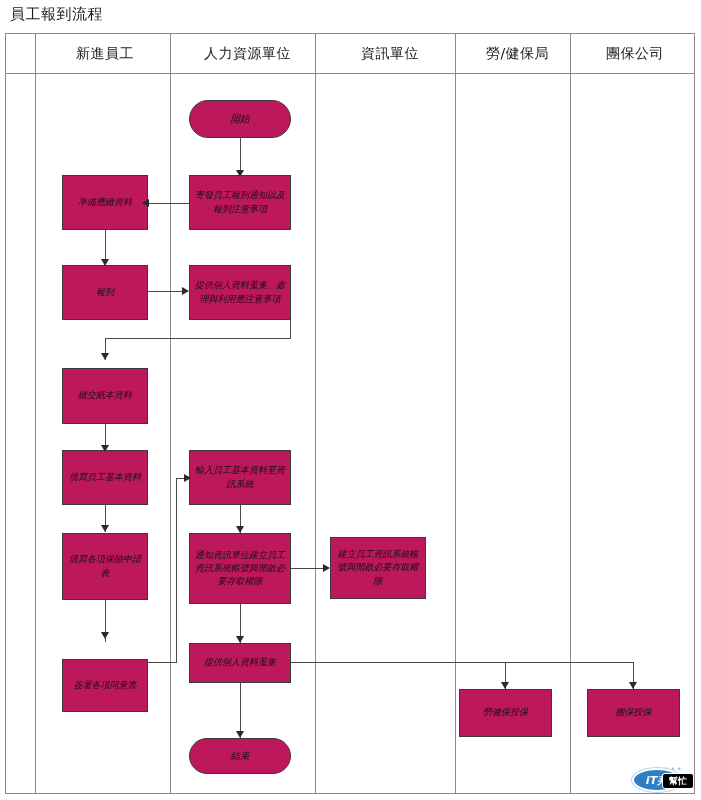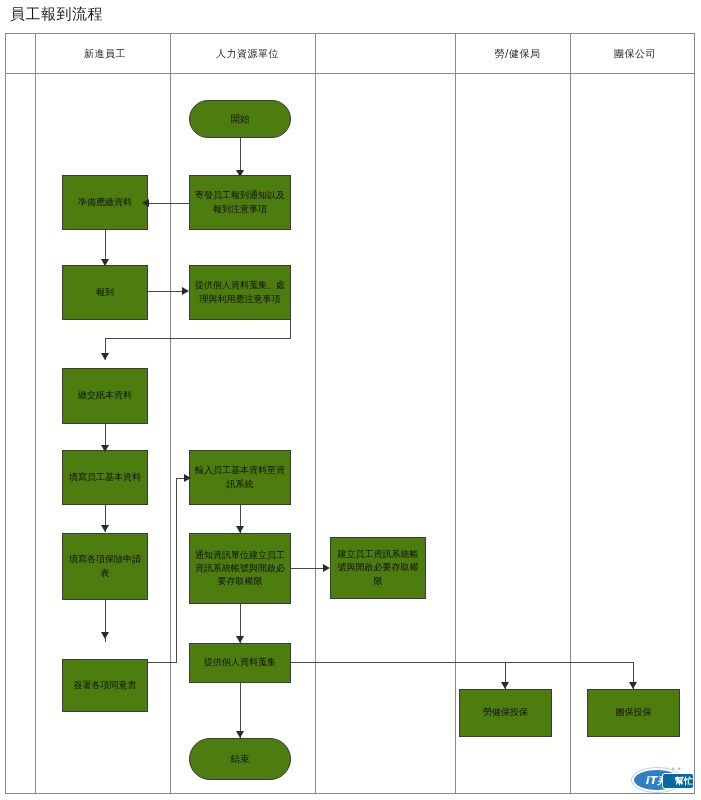--- a/index.html
+++ b/index.html
@@ -49,48 +49,49 @@
     border-bottom: 1px solid #8a8a8a;
     box-sizing: border-box;
   }
   .lane-head {
     position: absolute;
     top: 0;
     height: 39px;
     display: flex;
     align-items: center;
     justify-content: center;
-    font-size: 10px;
+    font-size: 14px;
     color: #1a1a1a;
     letter-spacing: 0.5px;
     white-space: nowrap;
   }
   
   .lane-divider {
     position: absolute;
     top: 34px;
     width: 1px;
     height: 760px;
     background: #8a8a8a;
   }
   
   .node {
     position: absolute;
     box-sizing: border-box;
     border: 1px solid #3a3a3a;
-    background: #4d7c0f;
+    background: #be185d;
     display: flex;
     align-items: center;
     justify-content: center;
     text-align: center;
     font-size: 9px;
     line-height: 1.45;
     color: #111111;
     padding: 2px 4px;
     z-index: 3;
+    font-style: italic;
   }
   .node.terminator {
     border-radius: 22px;
     font-size: 9.5px;
   }
   
   .hline, .vline {
     position: absolute;
     background: #4a4a4a;
     z-index: 2;
@@ -140,26 +141,26 @@
     color: #ffffff;
     font-size: 11px;
     font-weight: bold;
     font-style: italic;
     line-height: 1;
   }
   .wm-orange {
     position: absolute;
     left: 30px; top: 11px;
     width: 30px; height: 14px;
-    background: #0369a1;
+    background: #000000;
     border: 1px solid #ffffff;
     border-radius: 3px;
     display: flex;
     align-items: center;
-    justify-content: flex-end;
+    justify-content: center;
   }
   .wm-orange span {
     color: #ffffff;
     font-size: 9px;
     font-weight: bold;
     line-height: 1;
   }
   .wm-dots {
     position: absolute;
     left: 32px; top: 2px;
@@ -175,20 +176,21 @@
 <div id="page">
 
   <div class="frame-outer"></div>
 
   <div class="title-bar"></div>
   <div class="title-text">員工報到流程</div>
 
   <div class="lane-head-row">
     <div class="lane-head" style="left:30px;width:140px;">新進員工</div>
     <div class="lane-head" style="left:170px;width:145px;">人力資源單位</div>
+    <div class="lane-head" style="left:315px;width:140px;">資訊單位</div>
     <div class="lane-head" style="left:455px;width:115px;">勞/健保局</div>
     <div class="lane-head" style="left:570px;width:120px;">團保公司</div>
   </div>
 
   <div class="lane-divider" style="left:35px;"></div>
   <div class="lane-divider" style="left:170px;"></div>
   <div class="lane-divider" style="left:315px;"></div>
   <div class="lane-divider" style="left:455px;"></div>
   <div class="lane-divider" style="left:570px;"></div>
 
@@ -247,21 +249,21 @@
   <div class="node" style="left:189px; top:175px; width:102px; height:55px;">寄發員工報到通知以及報到注意事項</div>
 
   <div class="node" style="left:189px; top:450px; width:102px; height:55px;">輸入員工基本資料至資訊系統</div>
 
   <div class="node" style="left:189px; top:265px; width:102px; height:55px;">提供個人資料蒐集、處理與利用應注意事項</div>
 
   <div class="node" style="left:189px; top:533px; width:102px; height:71px;">通知資訊單位建立員工資訊系統帳號與開啟必要存取權限</div>
 
   <div class="node" style="left:189px; top:643px; width:102px; height:40px;">提供個人資料蒐集</div>
 
-  <div class="node terminator" style="left:189px; top:738px; width:102px; height:42px;">結束</div>
+  <div class="node terminator" style="left:189px; top:738px; width:102px; height:36px;">結束</div>
 
   <div class="node" style="left:62px; top:175px; width:86px; height:55px;">準備應繳資料</div>
 
   <div class="node" style="left:62px; top:265px; width:86px; height:55px;">報到</div>
 
   <div class="node" style="left:62px; top:368px; width:86px; height:56px;">繳交紙本資料</div>
 
   <div class="node" style="left:62px; top:450px; width:86px; height:55px;">填寫員工基本資料</div>
 
   <div class="node" style="left:62px; top:533px; width:86px; height:67px;">填寫各項保險申請表</div>

